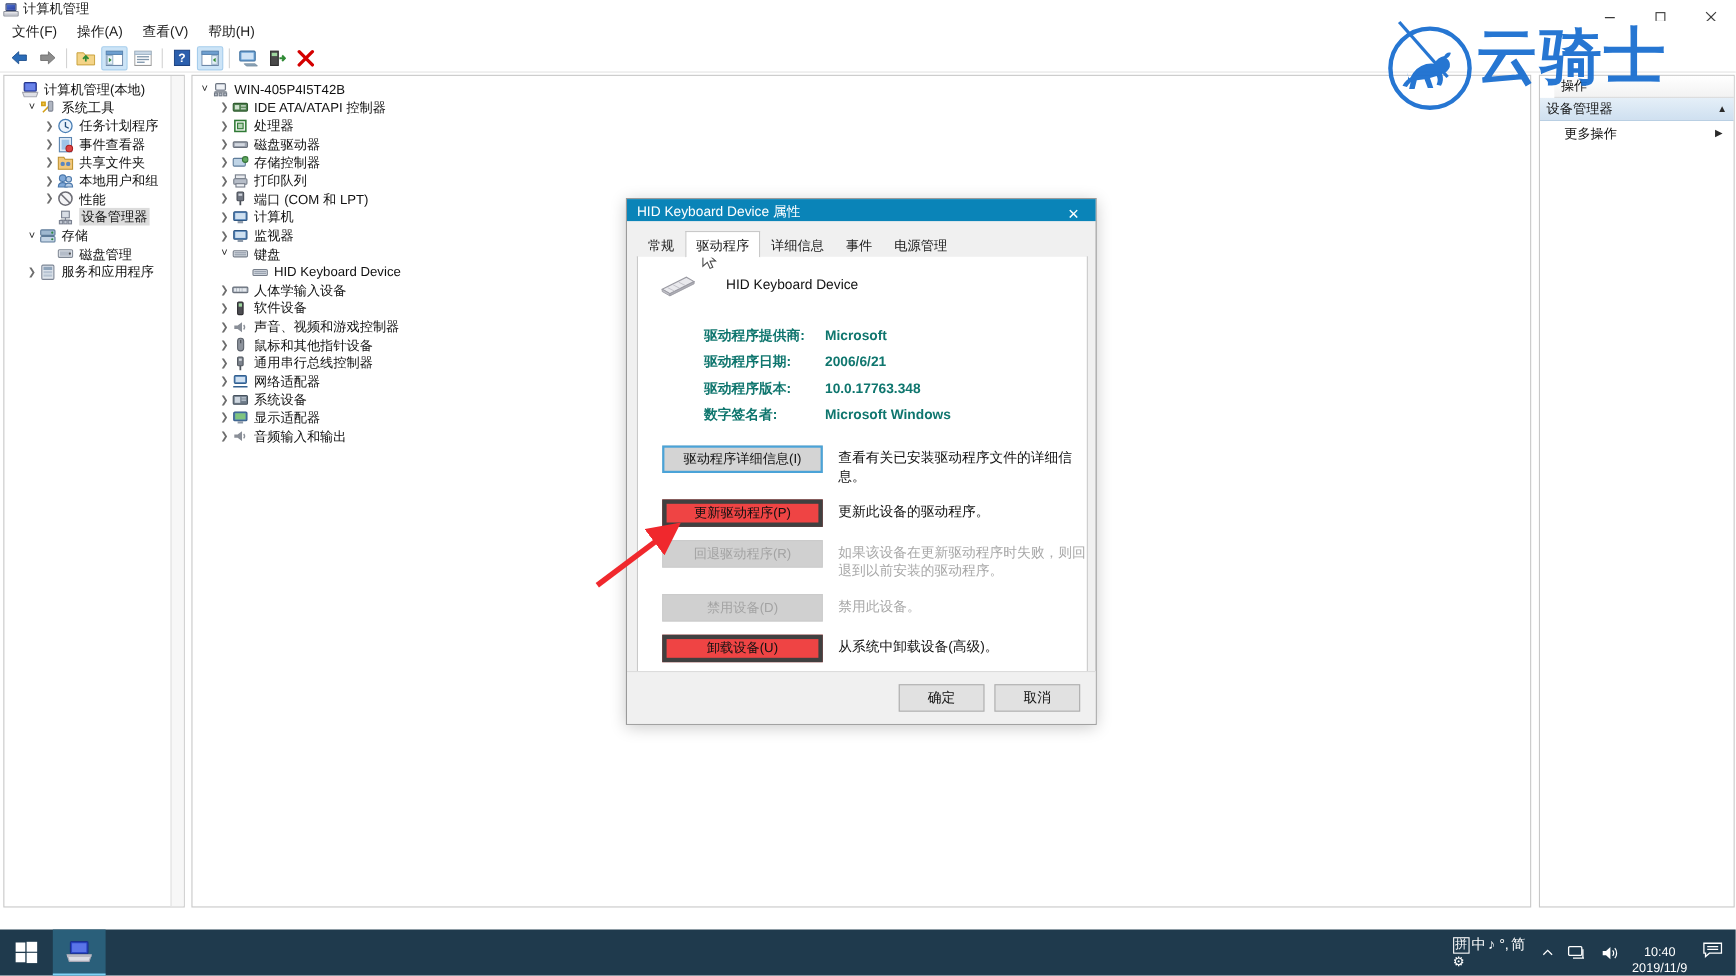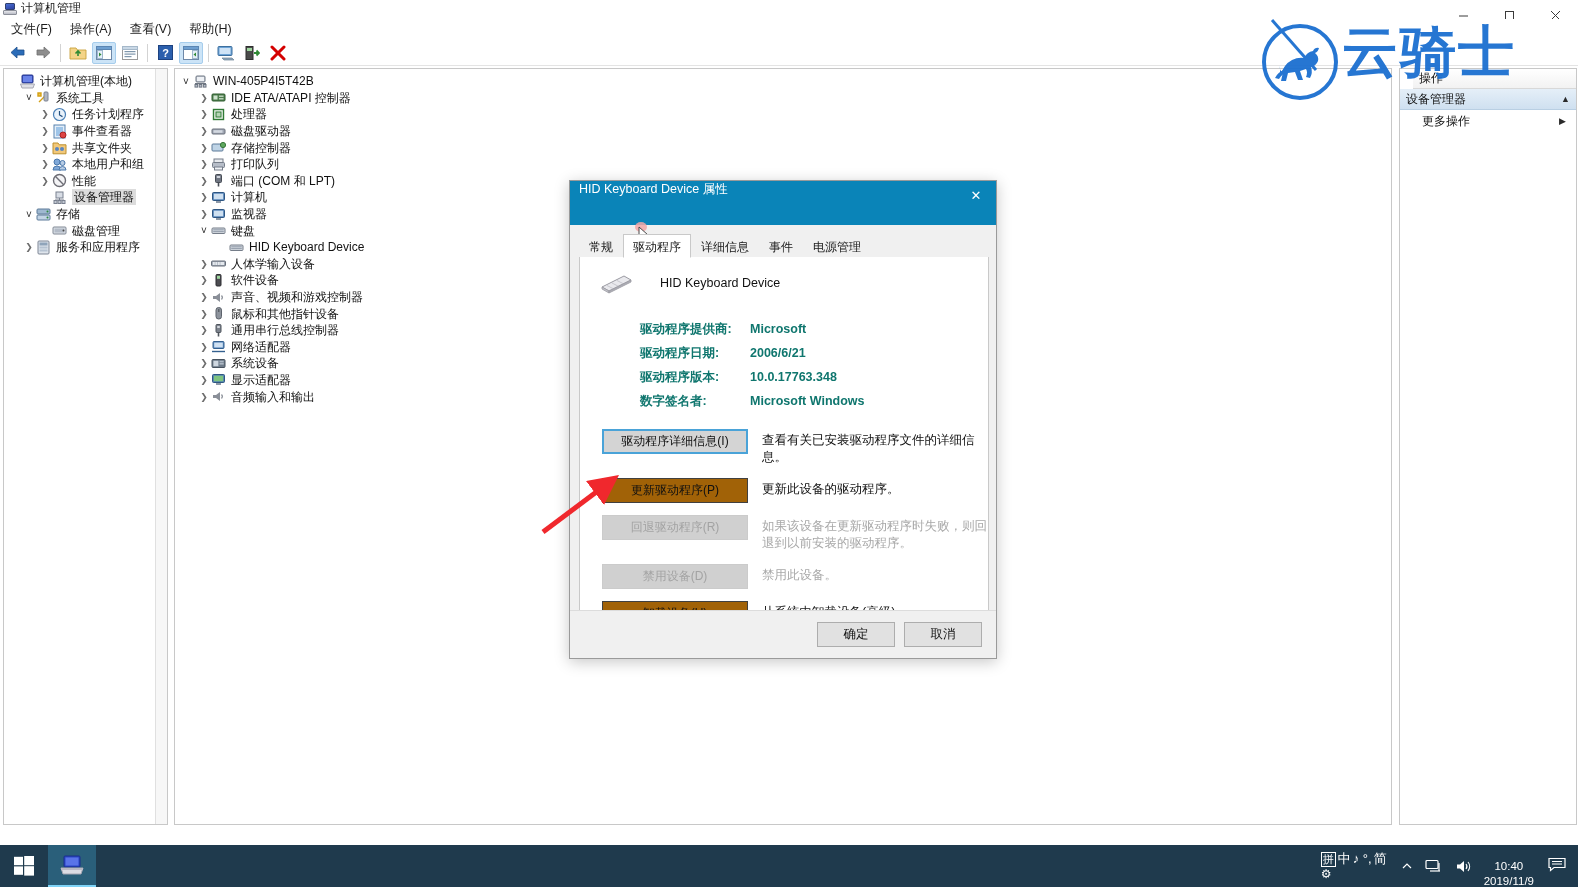--- a/index.html
+++ b/index.html
@@ -147,21 +147,21 @@
     line-height: 64px;
   }
 
   
   .dialog {
     position: absolute; left: 569px; top: 180px; width: 428px; height: 479px;
     background: #f0f0f0; border: 1px solid #9a9a9a;
     box-shadow: 0 3px 14px rgba(0,0,0,0.22);
   }
   .dlg-title {
-    height: 44px; background: #0a84b8; display: flex; align-items: flex-start;
+    height: 20px; background: #0a84b8; display: flex; align-items: flex-end;
     color: #ffffff; font-size: 12.5px; padding-left: 9px; position: relative;
   }
   .dlg-close {
     position: absolute; right: 0; top: 0; width: 40px; height: 28px;
     display: flex; align-items: center; justify-content: center;
     color: #ffffff; font-size: 13px;
   }
   .tabstrip {
     display: flex; height: 24px; margin: 9px 0 0 9px; position: relative;
     border-bottom: 1px solid #c9c9c9; width: 410px; align-items: flex-end;
@@ -187,21 +187,21 @@
 
   .info-table { margin: 22px 0 0 60px; }
   .info-row { display: flex; height: 24px; align-items: center; font-size: 12.5px; color: #0f766e; font-weight: bold; }
   .info-label { width: 110px; }
   .info-value { }
 
   .btn-rows { margin: 16px 0 0 22px; }
   .btn-row { display: flex; align-items: flex-start; margin-bottom: 12px; }
   .dbtn {
     width: 146px; height: 25px; font-size: 12px; color: #111;
-    background: #a16207; border: 1px solid #404040;
+    background: #ef4444; border: 4px solid #404040;
     display: flex; align-items: center; justify-content: center; flex: none;
   }
   .dbtn.focus { background: #d4d4d4; border: 2px solid #4aa3d8; }
   .dbtn.disabled { color: #a3a3a3; background: #d0d0d0; border: 1px solid #cbcbcb; }
   .btn-desc {
     font-size: 12.5px; color: #111; margin-left: 14px; line-height: 17px;
     width: 232px; padding-top: 3px;
   }
   .btn-desc.disabled { color: #a8a8a8; }
 

